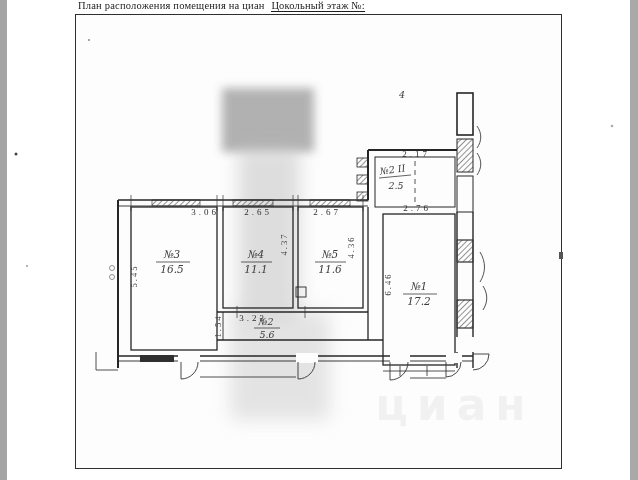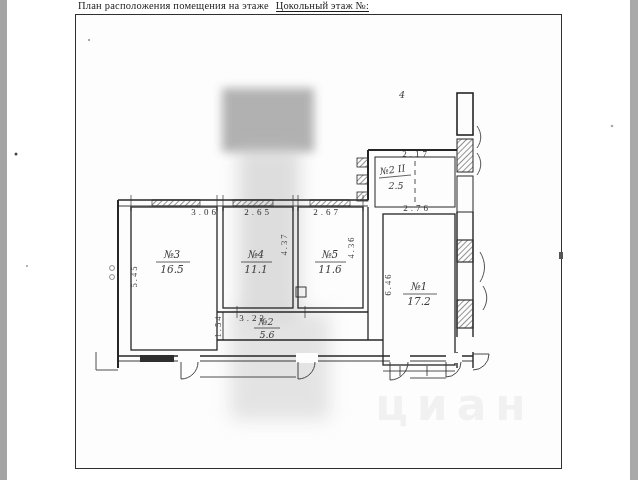--- a/index.html
+++ b/index.html
@@ -21,21 +21,21 @@
       letter-spacing:9px;fill:#000;opacity:0.045;}
 </style>
 </head>
 <body>
 
 <div class="page">
   <div class="edge left"></div>
   <div class="edge right"></div>
 
   <div class="title">
-    <span>План расположения помещения на этаже</span>
+    <span>План расположения помещения на циан</span>
     <span class="u">Цокольный этаж №:</span>
   </div>
 
   <svg width="638" height="480" viewBox="0 0 638 480">
     <defs>
       <pattern id="hatch" width="4" height="4" patternUnits="userSpaceOnUse" patternTransform="rotate(45)">
         <line x1="0" y1="0" x2="0" y2="4" stroke="#4a4a4a" stroke-width="1.2"></line>
       </pattern>
       <filter id="blur5" x="-60%" y="-60%" width="220%" height="220%">
           <feGaussianBlur stdDeviation="5"></feGaussianBlur>

